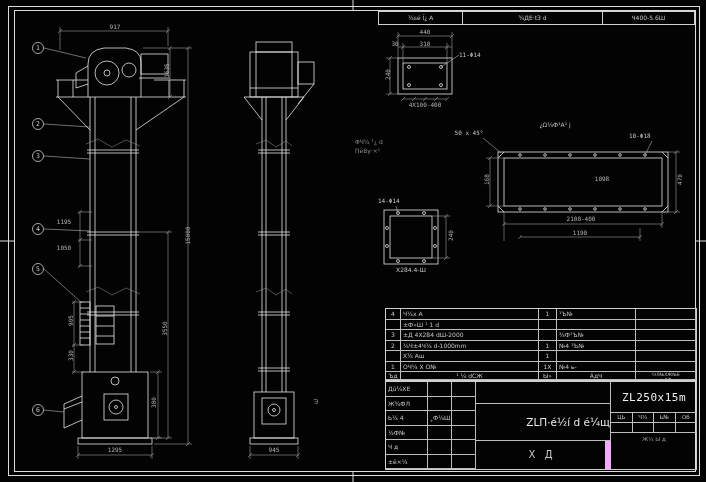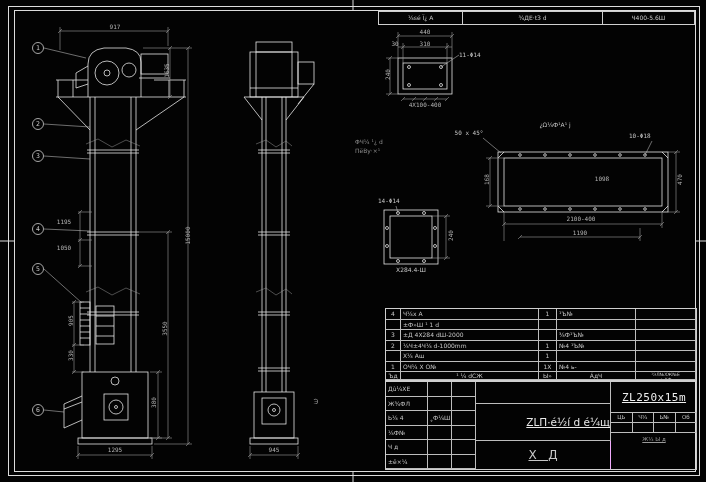--- a/index.html
+++ b/index.html
@@ -26,21 +26,21 @@
   .parts>div{box-sizing:border-box;border-right:1px solid #bdbdbd;border-bottom:1px solid #bdbdbd;
          font:6px "DejaVu Sans",sans-serif;color:#c6c6c6;line-height:9px;overflow:hidden;
          text-align:center;}
   .parts>div.nm{text-align:left;padding-left:2px;}
   .parts>div.hd{line-height:8px;}
   .rk2{font-size:4.5px;line-height:4.5px;padding-top:0.5px;}
   
   .tblock{position:absolute;left:385px;top:381px;width:312px;height:89px;box-sizing:border-box;
           border:1px solid #cfcfcf;}
   .tblock .cell{position:absolute;box-sizing:border-box;font:6px "DejaVu Sans",sans-serif;
-          color:#c6c6c6;overflow:hidden;text-decoration:underline;}
+          color:#c6c6c6;overflow:hidden;}
   .signgrid{position:absolute;left:0;top:0;width:90px;height:87px;display:grid;
           grid-template-columns:42px 24px 1fr;grid-template-rows:repeat(6,1fr);}
   .signgrid>div{box-sizing:border-box;border-right:1px solid #bdbdbd;border-bottom:1px solid #bdbdbd;
           font:6px "DejaVu Sans",sans-serif;color:#c6c6c6;line-height:13px;padding-left:2px;overflow:hidden;}
   .scalegrid{position:absolute;left:225px;top:31px;width:86px;height:20px;display:grid;
           grid-template-columns:repeat(4,1fr);grid-template-rows:1fr 1fr;}
   .scalegrid>div{box-sizing:border-box;border-right:1px solid #bdbdbd;border-bottom:1px solid #bdbdbd;
           font:5.5px "DejaVu Sans",sans-serif;color:#c6c6c6;text-align:center;line-height:9px;overflow:hidden;}
 </style>
 </head>
@@ -390,22 +390,22 @@
       <div></div>
       <div></div>
       <div>±ê×¼</div>
       <div></div>
       <div></div>
     </div>
 
     <div class="cell" style="left:90px;top:0;width:135px;height:22px;border-right:1px solid #bdbdbd;border-bottom:1px solid #bdbdbd"></div>
     <div class="cell" style="left:90px;top:22px;width:135px;height:37px;border-right:1px solid #bdbdbd;border-bottom:1px solid #bdbdbd;
                              font-size:10.5px;color:#e9e9e9;text-align:right;line-height:37px">ZLΠ·é½í d é¼щ</div>
-    <div class="cell" style="left:90px;top:59px;width:135px;height:28px;border-right:1px solid #f0abfc;
-                             text-align:center;line-height:28px;white-space:pre;font-size:12px">Х   Д</div>
+    <div class="cell" style="left:90px;top:59px;width:135px;height:28px;border-right:6px solid #f0abfc;
+                             text-align:center;line-height:28px;white-space:pre;font-size:10px">Х   Д</div>
 
     <div class="cell" style="left:225px;top:0;width:86px;height:31px;border-bottom:1px solid #bdbdbd;
                              font:11px 'DejaVu Sans Mono',monospace;color:#f0f0f0;text-align:center;line-height:31px;letter-spacing:0.5px">ZL250x15m</div>
 
     <div class="scalegrid">
       <div>ЦЬ</div>
       <div>Ч¼</div>
       <div>Ь№</div>
       <div>Об</div>
       <div></div>

